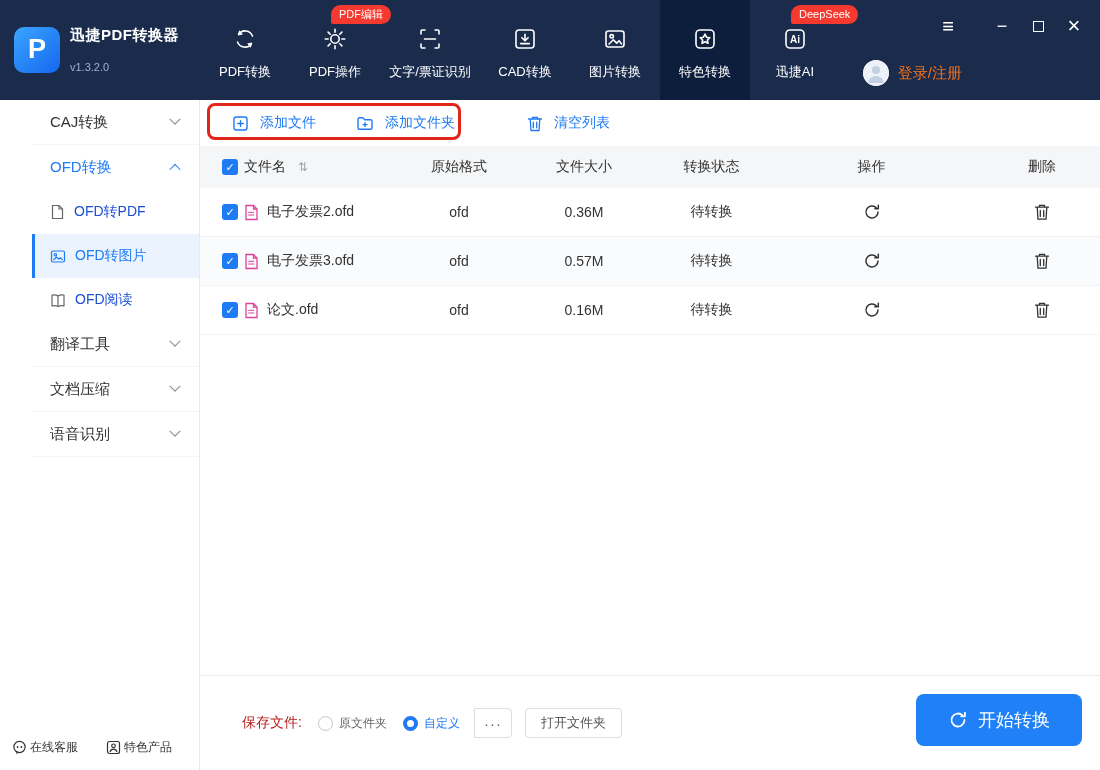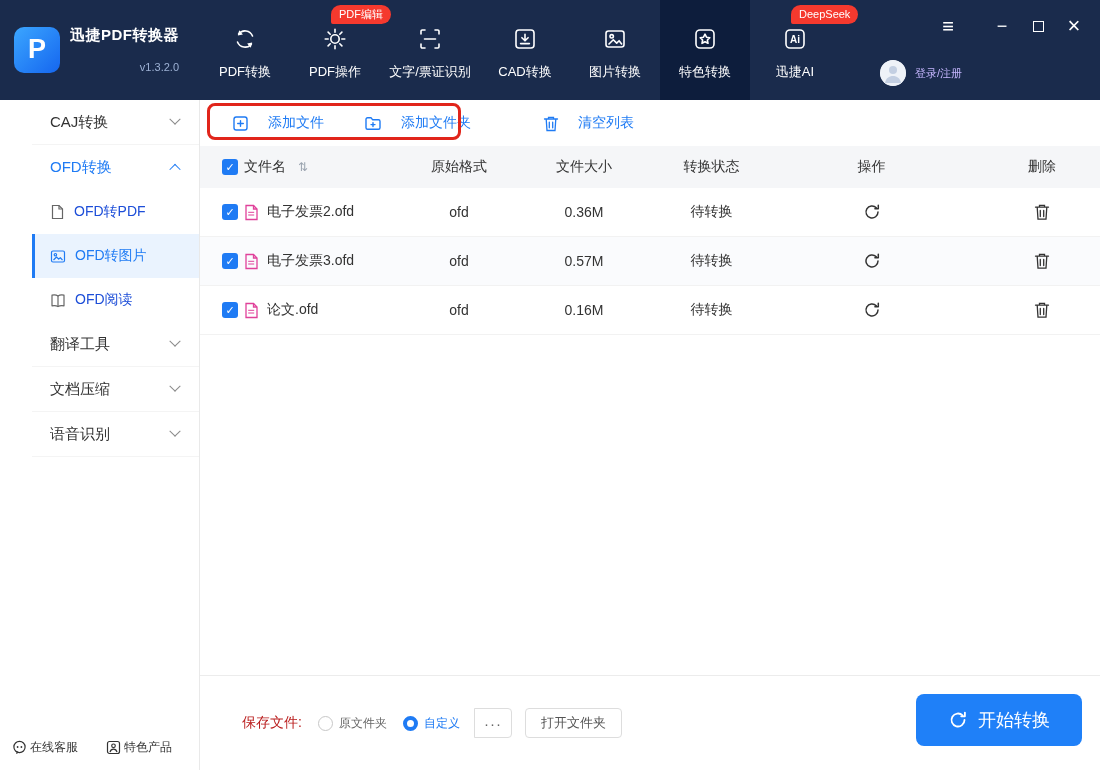--- a/index.html
+++ b/index.html
@@ -8,38 +8,38 @@
     font-family:"Liberation Sans","DejaVu Sans",sans-serif;
     background:#fff; overflow:hidden; position:relative; color:#333;
   }
   
   .header { position:absolute; top:0; left:0; width:1100px; height:100px; background:#1a2b4c; color:#fff; }
   .brand { position:absolute; left:14px; top:26px; display:flex; align-items:center; }
   .logo { width:46px; height:46px; border-radius:10px; background:linear-gradient(135deg,#3ba6ff,#1566ef);
           display:flex; align-items:center; justify-content:center; font-size:27px; font-weight:bold; color:#fff; }
   .brand-text { margin-left:10px; }
   .app-title { font-size:15px; font-weight:bold; letter-spacing:.5px; }
-  .app-version { font-size:11px; color:#9db1d4; margin-top:16px;text-align:right; }
+  .app-version { font-size:11px; color:#9db1d4; margin-top:16px; }
   .nav { position:absolute; left:200px; top:0; height:100px; display:flex; }
   .nav-item { position:relative; min-width:90px; height:100px; padding:24px 8px 0; display:flex; flex-direction:column; align-items:center; cursor:pointer; }
   .nav-item.wide { min-width:100px; }
   .nav-item.active { background:#0d1d3c; }
   .nav-icon { height:30px; display:flex; align-items:center; justify-content:center; }
   .nav-label { font-size:13px; margin-top:9px; white-space:nowrap; }
   .badge { position:absolute; top:5px; left:50%; margin-left:-4px; background:#f5392e; color:#fff;
            font-size:11px; line-height:1; padding:4px 8px; border-radius:10px 10px 10px 2px; white-space:nowrap; z-index:2; }
   .win-controls { position:absolute; top:16px; right:16px; display:flex; align-items:center; color:#fff; }
   .wc { cursor:pointer; display:flex; align-items:center; justify-content:center; width:20px; height:20px; font-size:18px; }
   .wc-menu { margin-right:34px; font-size:20px; }
   .wc-min { margin-right:16px; }
   .wc-max { margin-right:16px; }
   .max-box { width:11px; height:11px; border:1.5px solid #fff; }
   .login { position:absolute; top:60px; right:138px; display:flex; align-items:center; gap:9px; cursor:pointer; }
   .avatar { width:26px; height:26px; border-radius:50%; background:#edf1f7; display:flex; align-items:center; justify-content:center; overflow:hidden; }
-  .login-text { font-size:11px; color:#c4b5fd; }
+  .login-text { font-size:15px; color:#f97316; }
 
   
   .sidebar { position:absolute; top:100px; left:0; bottom:0; width:200px; background:#fff; border-right:1px solid #e9e9e9;padding-left:32px; }
   .side-group { height:45px; display:flex; align-items:center; justify-content:space-between;
                 padding:0 20px 0 18px; font-size:15px; color:#333; border-bottom:1px solid #f4f4f4; cursor:pointer; }
   .side-group.expanded { color:#1f7bf4; border-bottom:none; }
   .chev { width:8px; height:8px; border-right:1.6px solid #8a8a8a; border-bottom:1.6px solid #8a8a8a;
           transform:rotate(45deg) translate(-2px,-2px); }
   .chev.up { transform:rotate(-135deg) translate(-1px,-1px); }
   .expanded .chev { border-color:#1f7bf4; }
@@ -49,21 +49,21 @@
   .side-sub.active { background:#eaf3fe; border-left-color:#1f7bf4; color:#1f7bf4; }
   .side-sub.active .sub-icon { color:#1f7bf4; }
   .side-footer { position:absolute; bottom:0; left:0; width:100%; height:46px; display:flex; align-items:center;
                  padding:0 12px; gap:28px; font-size:12px; color:#333; background:#fff; }
   .foot-item { display:flex; align-items:center; gap:3px; cursor:pointer; }
 
   
   .main { position:absolute; left:200px; top:100px; right:0; bottom:0; background:#fff; }
   .toolbar { height:46px; display:flex; align-items:center; padding-left:32px; position:relative; }
   .annotation { position:absolute; left:7px; top:3px; width:254px; height:37px; border:3px solid #e1251b; border-radius:8px; pointer-events:none; z-index:3; }
-  .tbtn { display:flex; align-items:center; gap:19px; color:#1f7bf4; font-size:14px; margin-right:40px; cursor:pointer; background:none; border:none; font-family:inherit; }
+  .tbtn { display:flex; align-items:center; gap:11px; color:#1f7bf4; font-size:14px; margin-right:40px; cursor:pointer; background:none; border:none; font-family:inherit; }
   .tbtn:nth-child(3) { margin-right:72px; }
 
   
   .thead { height:42px; background:#f5f6f8; display:flex; align-items:center; font-size:14px; color:#333; }
   .trow { height:49px; display:flex; align-items:center; font-size:14px; color:#333; border-bottom:1px solid #f2f2f2; background:#fff; }
   .trow.striped { background:#fafbfd; }
   .col-check { width:44px; padding-left:22px; display:flex; }
   .col-name { width:170px; display:flex; align-items:center; gap:8px; }
   .col-format { width:90px; text-align:center; }
   .col-size { width:160px; text-align:center; }

